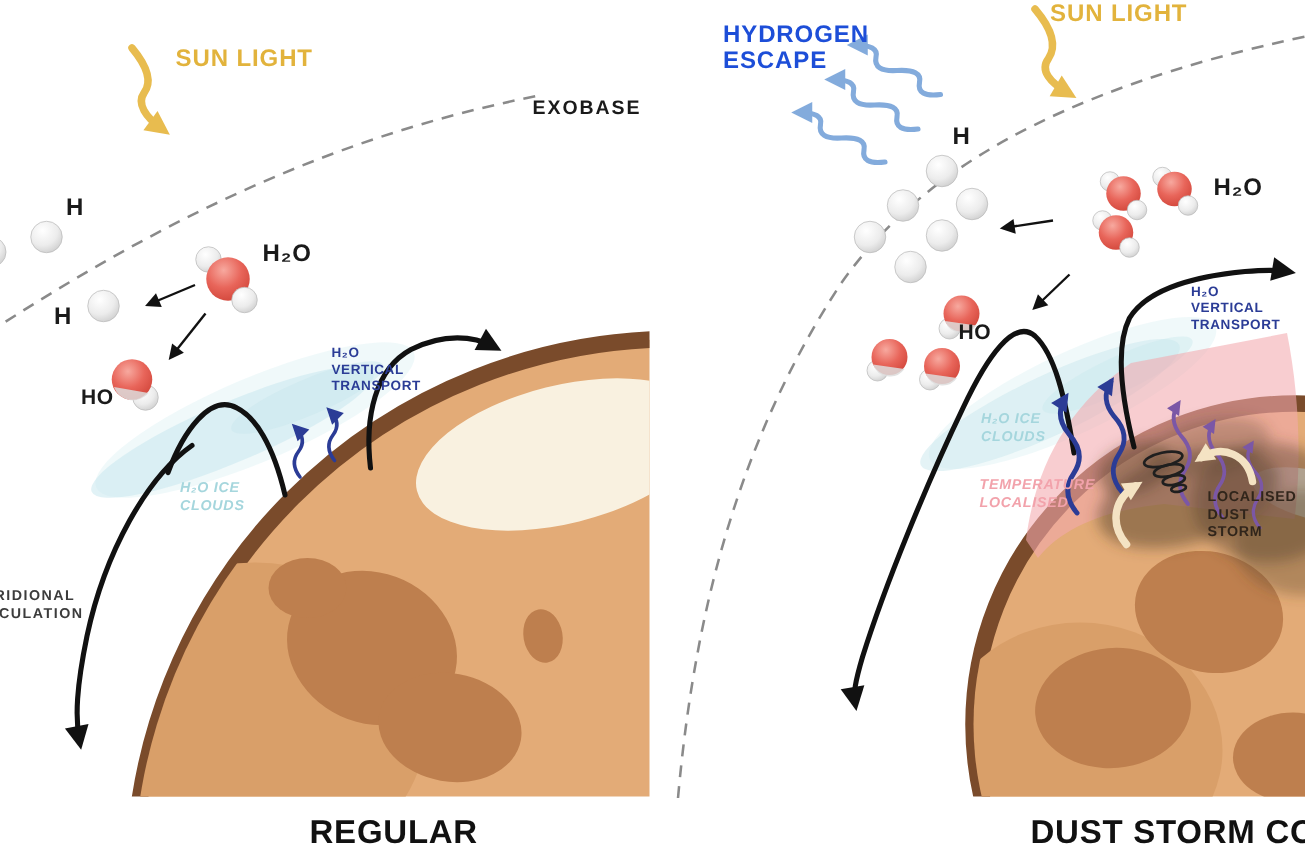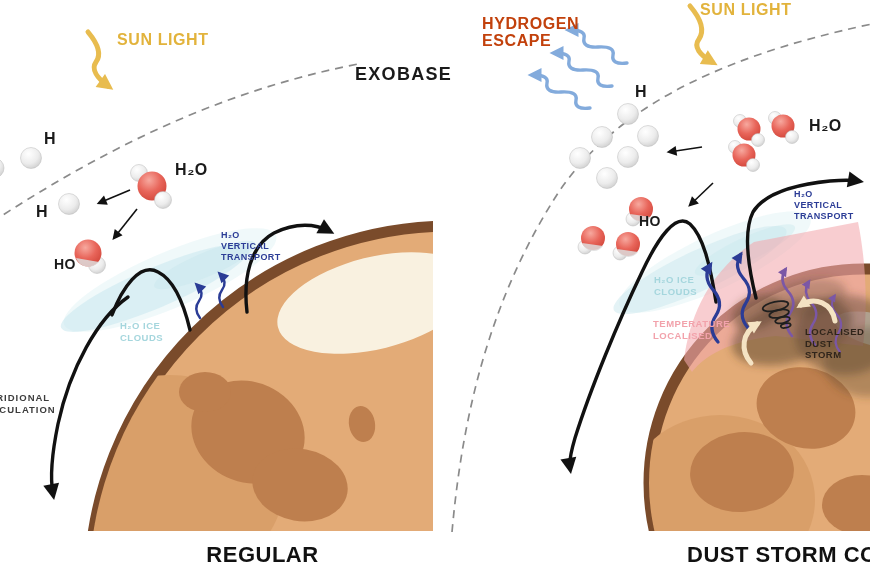--- a/index.html
+++ b/index.html
@@ -6,26 +6,26 @@
   .canvas{
     position:relative;width:870px;height:570px;background:#ffffff;overflow:hidden;
     font-family:"Liberation Sans","DejaVu Sans",sans-serif;
   }
   svg{position:absolute;left:0;top:0;}
   .lbl{position:absolute;white-space:pre-line;font-weight:bold;color:#1A1A1A;}
   .gold{color:#E2B33C;}
   .navy{color:#2B3C96;}
   .ice{color:#A5D6DD;}
   .pinkt{color:#F2A2AB;}
-  .bluee{color:#c2410c;}
+  .bluee{color:#1d4ed8;}
   .fs13{font-size:16px;letter-spacing:0.6px;}
   .fs14{font-size:14px;letter-spacing:0.4px;text-align:center;}
   .sm{font-size:9px;line-height:11px;letter-spacing:0.4px;}
-  .sm2{font-size:9.5px;line-height:11.5px;letter-spacing:0.5px;}
-  .exo{font-size:18px;letter-spacing:1.3px;color:#1A1A1A;}
+  .sm2{font-size:9.5px;line-height:11.5px;letter-spacing:0.5px;font-style:italic;}
+  .exo{font-size:13px;letter-spacing:1.3px;color:#1A1A1A;}
   .mer{font-size:9.5px;line-height:12px;letter-spacing:1px;color:#3C3C3C;}
   .dustlbl{font-size:9.5px;line-height:11.5px;letter-spacing:0.5px;color:#30251B;}
   .panel-title{font-size:22px;font-weight:bold;letter-spacing:0.5px;color:#111;}
   .title-left{left:135px;top:542px;width:255px;text-align:center;}
   .title-right{left:687px;top:542px;white-space:nowrap;}
 </style>
 </head>
 <body>
 
 <div class="canvas">

